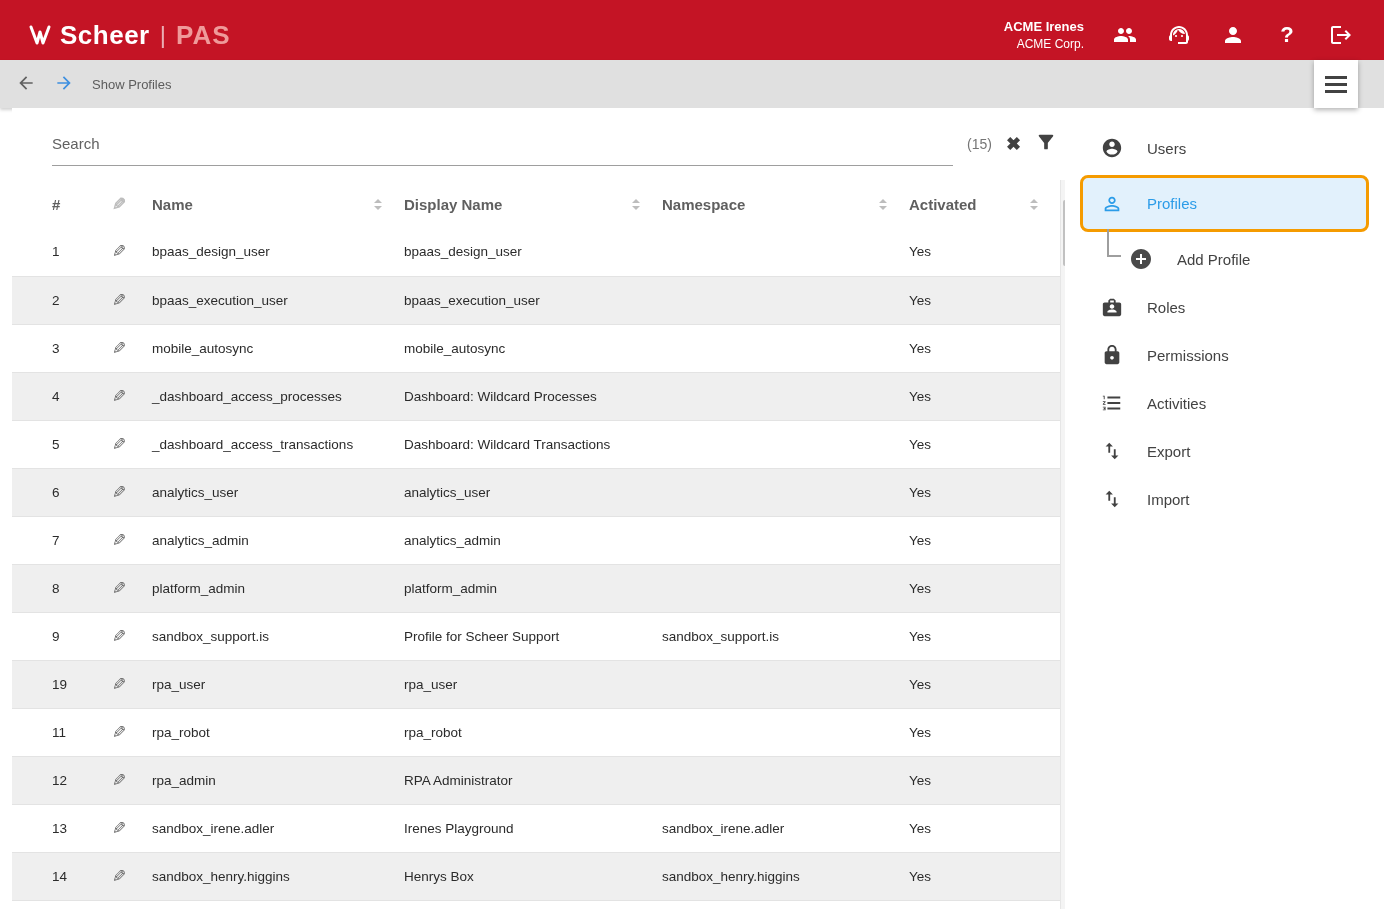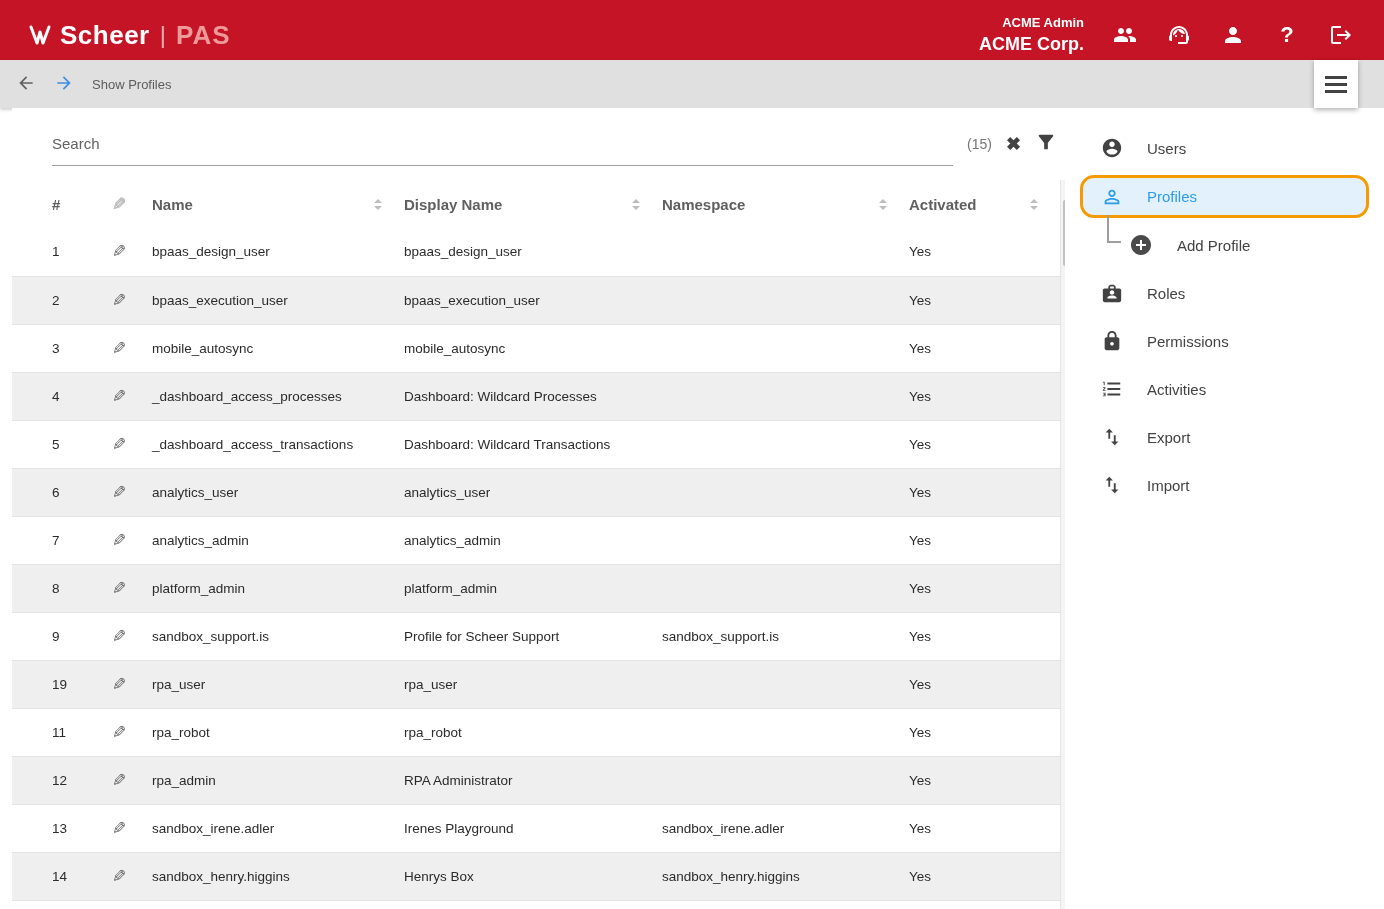--- a/index.html
+++ b/index.html
@@ -13,21 +13,21 @@
     padding: 10px 30px 0 28px; color: #fff;
   }
   .logo { display: flex; align-items: center; gap: 8px; }
   .logo-mark svg { display: block; }
   .logo-scheer { font-size: 26px; font-weight: bold; letter-spacing: 0.5px; }
   .logo-sep { font-size: 24px; font-weight: 300; color: rgba(255,255,255,0.65); margin: 0 2px; }
   .logo-pas { font-size: 26px; font-weight: 700; color: #ef9a9a; letter-spacing: 1px; }
   .header-right { margin-left: auto; display: flex; align-items: center; gap: 28px; }
   .user-block { text-align: right; line-height: 1.35; }
   .user-name { font-size: 13px; font-weight: bold; }
-  .user-org { font-size: 18px; font-weight: 700; }
+  .user-org { font-size: 12px; font-weight: 400; }
   .hicon { width: 26px; height: 26px; display: flex; align-items: center; justify-content: center; cursor: pointer; }
   .hicon svg { width: 24px; height: 24px; fill: #fff; }
   .hicon.help { font-size: 22px; font-weight: bold; color: #fff; }
 
   
   .breadcrumb-bar {
     position: absolute; top: 60px; left: 0; right: 0; height: 48px;
     background: #e0e0e0; display: flex; align-items: center;
     padding-left: 16px; gap: 16px; box-shadow: 0 2px 3px rgba(0,0,0,0.18);
   }
@@ -98,21 +98,21 @@
   .vscrollbar .thumb { position: absolute; left: 2px; width: 13px; top: 20px; height: 66px; background: #c1c1c1; border-radius: 2px; cursor: pointer; }
 
   
   .sidebar { position: absolute; top: 108px; left: 1065px; right: 0; bottom: 0; background: #fff; padding-top: 16px; }
   .side-item {
     height: 48px; display: flex; align-items: center; gap: 24px;
     padding-left: 36px; cursor: pointer; color: #424242; position: relative;
   }
   .side-item svg { width: 22px; height: 22px; fill: #424242; flex: 0 0 auto; }
   .side-label { font-size: 15px; }
-  .side-item.selected { margin: 3px 15px; height: 43px; padding-left: 18px; border: 3px solid #f59b00; border-radius: 14px; background: #e2f1fc; color: #2b9ce8; }
+  .side-item.selected { margin: 3px 15px; height: 57px; padding-left: 18px; border: 3px solid #f59b00; border-radius: 8px; background: #e2f1fc; color: #2b9ce8; }
   .side-item.selected svg { fill: #2b9ce8; }
   .side-item.add { padding-left: 64px; }
   .connector { position: absolute; left: 42px; top: -6px; width: 14px; height: 28px; border-left: 2px solid #9e9e9e; border-bottom: 2px solid #9e9e9e; }
   .side-item.add svg { width: 24px; height: 24px; fill: #4a4a4a; }
 </style>
 </head>
 <body>
 
 <div class="app-header">
   <div class="logo">
@@ -120,21 +120,21 @@
       <svg width="24" height="24" viewBox="0 0 24 24">
           <path d="M3 4 L9 20 L12 9 L15 20 L21 4" fill="none" stroke="#fff" stroke-width="3" stroke-linecap="round" stroke-linejoin="round"></path>
         </svg>
     </span>
     <span class="logo-scheer">Scheer</span>
     <span class="logo-sep">|</span>
     <span class="logo-pas">PAS</span>
   </div>
   <div class="header-right">
     <div class="user-block">
-      <div class="user-name">ACME Admin</div>
+      <div class="user-name">ACME Irenes</div>
       <div class="user-org">ACME Corp.</div>
     </div>
     <span class="hicon">
       <svg viewBox="0 0 24 24">
           <path d="M16 11c1.66 0 2.99-1.34 2.99-3S17.66 5 16 5s-3 1.34-3 3 1.34 3 3 3zm-8 0c1.66 0 2.99-1.34 2.99-3S9.66 5 8 5 5 6.34 5 8s1.34 3 3 3zm0 2c-2.33 0-7 1.17-7 3.5V19h14v-2.5c0-2.33-4.67-3.5-7-3.5zm8 0c-.29 0-.62.02-.97.05 1.16.84 1.97 1.97 1.97 3.45V19h6v-2.5c0-2.33-4.67-3.5-7-3.5z"></path>
         </svg>
     </span>
     <span class="hicon">
       <svg viewBox="0 0 24 24">
           <path d="M21 12.22C21 6.73 16.74 3 12 3c-4.69 0-9 3.65-9 9.28-.6.34-1 .98-1 1.72v2c0 1.1.9 2 2 2h1v-6.1c0-3.87 3.13-7 7-7s7 3.13 7 7V19h-8v2h8c1.1 0 2-.9 2-2v-1.22c.59-.31 1-.92 1-1.64v-2.3c0-.7-.41-1.31-1-1.62z"></path>

